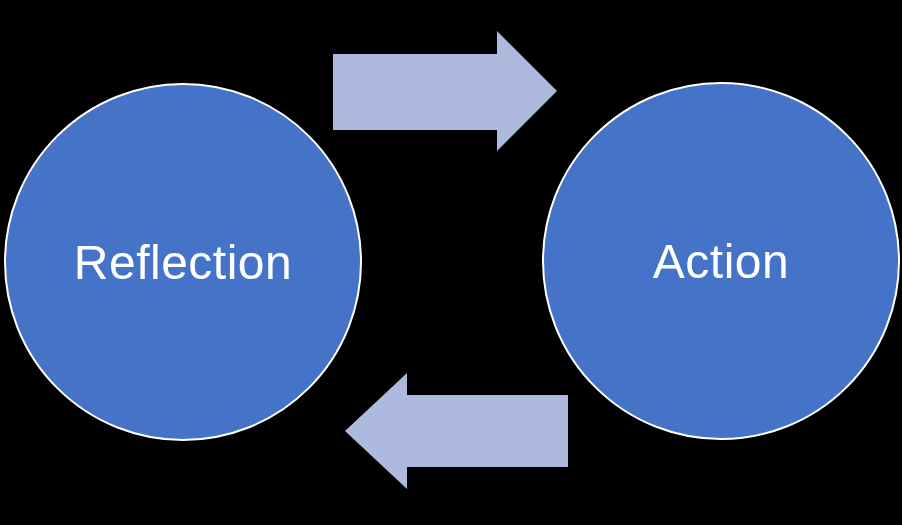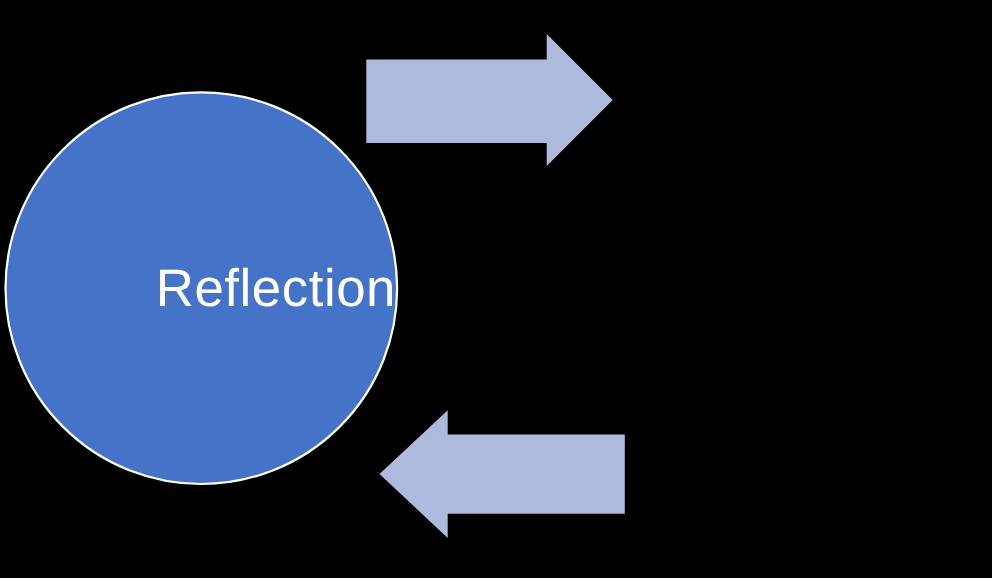--- a/index.html
+++ b/index.html
@@ -17,21 +17,21 @@
     font-family: "Liberation Sans", sans-serif;
   }
   .node {
     position: absolute;
     border-radius: 50%;
     background: var(--node-fill, #4573C8);
     border: 2px solid var(--node-stroke, #FFFFFF);
     box-sizing: border-box;
     display: flex;
     align-items: center;
-    justify-content: flex-end;
+    justify-content: center;
   }
   #node-reflection {
     left: 4px;
     top: 83px;
     width: 358px;
     height: 358px;
   }
   #node-action {
     left: 542px;
     top: 82px;
@@ -67,14 +67,17 @@
 
     <polygon points="333,54 497,54 497,31 557,91 497,151 497,130 333,130"></polygon>
 
     <polygon points="568,395 407,395 407,373 345,431 407,489 407,467 568,467"></polygon>
   </svg>
 
   <div class="node" id="node-reflection">
     <span class="node-label">Reflection</span>
   </div>
 
+  <div class="node" id="node-action">
+    <span class="node-label">Action</span>
+  </div>
 
 </div>
 
 </body></html>

